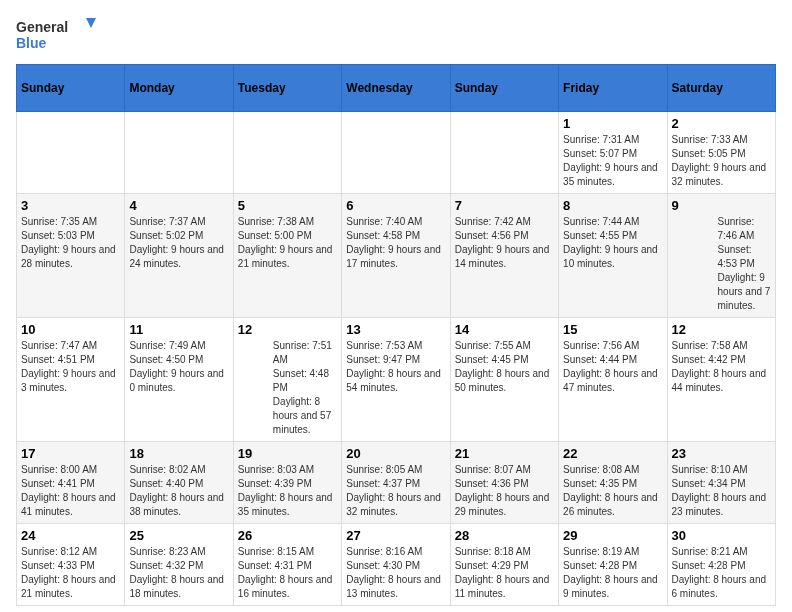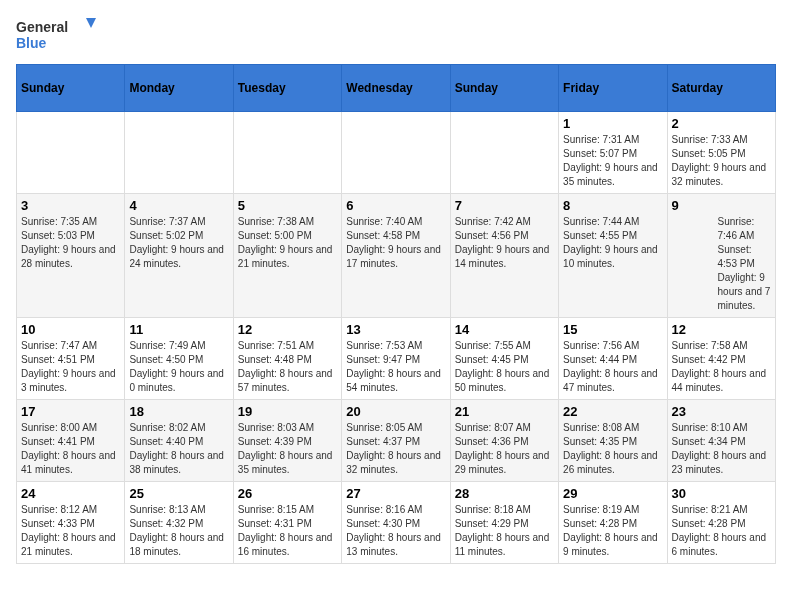--- a/index.html
+++ b/index.html
@@ -172,21 +172,21 @@
 Daylight: 9 hours and 3 minutes.</div>
         </td>
         <td>
           <span class="day-num">11</span>
           <div class="day-info" style="white-space: pre-line;">Sunrise: 7:49 AM
 Sunset: 4:50 PM
 Daylight: 9 hours and 0 minutes.</div>
         </td>
         <td>
           <span class="day-num">12</span>
-          <div class="day-info" style="white-space: pre-line;">Sunrise: 7:51 AM
+          <div class="day-info" style="white-space: pre-line; margin-left: 35px;">Sunrise: 7:51 AM
 Sunset: 4:48 PM
 Daylight: 8 hours and 57 minutes.</div>
         </td>
         <td>
           <span class="day-num">13</span>
           <div class="day-info" style="white-space: pre-line;">Sunrise: 7:53 AM
 Sunset: 9:47 PM
 Daylight: 8 hours and 54 minutes.</div>
         </td>
         <td>
@@ -254,21 +254,21 @@
       </tr>
       <tr>
         <td>
           <span class="day-num">24</span>
           <div class="day-info" style="white-space: pre-line;">Sunrise: 8:12 AM
 Sunset: 4:33 PM
 Daylight: 8 hours and 21 minutes.</div>
         </td>
         <td>
           <span class="day-num">25</span>
-          <div class="day-info" style="white-space: pre-line;">Sunrise: 8:13 AM
+          <div class="day-info" style="white-space: pre-line;">Sunrise: 8:23 AM
 Sunset: 4:32 PM
 Daylight: 8 hours and 18 minutes.</div>
         </td>
         <td>
           <span class="day-num">26</span>
           <div class="day-info" style="white-space: pre-line;">Sunrise: 8:15 AM
 Sunset: 4:31 PM
 Daylight: 8 hours and 16 minutes.</div>
         </td>
         <td>

